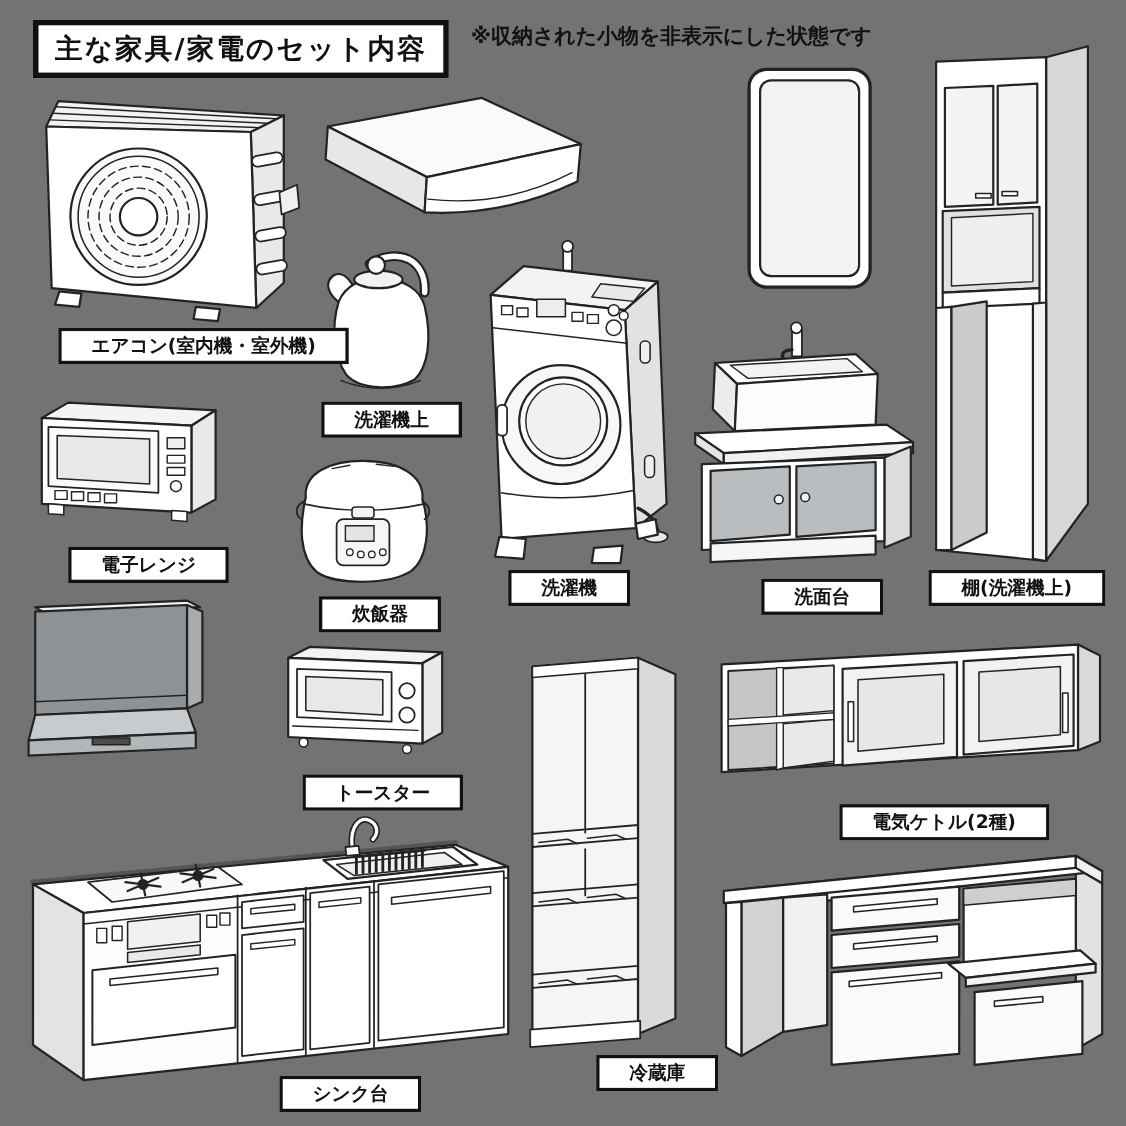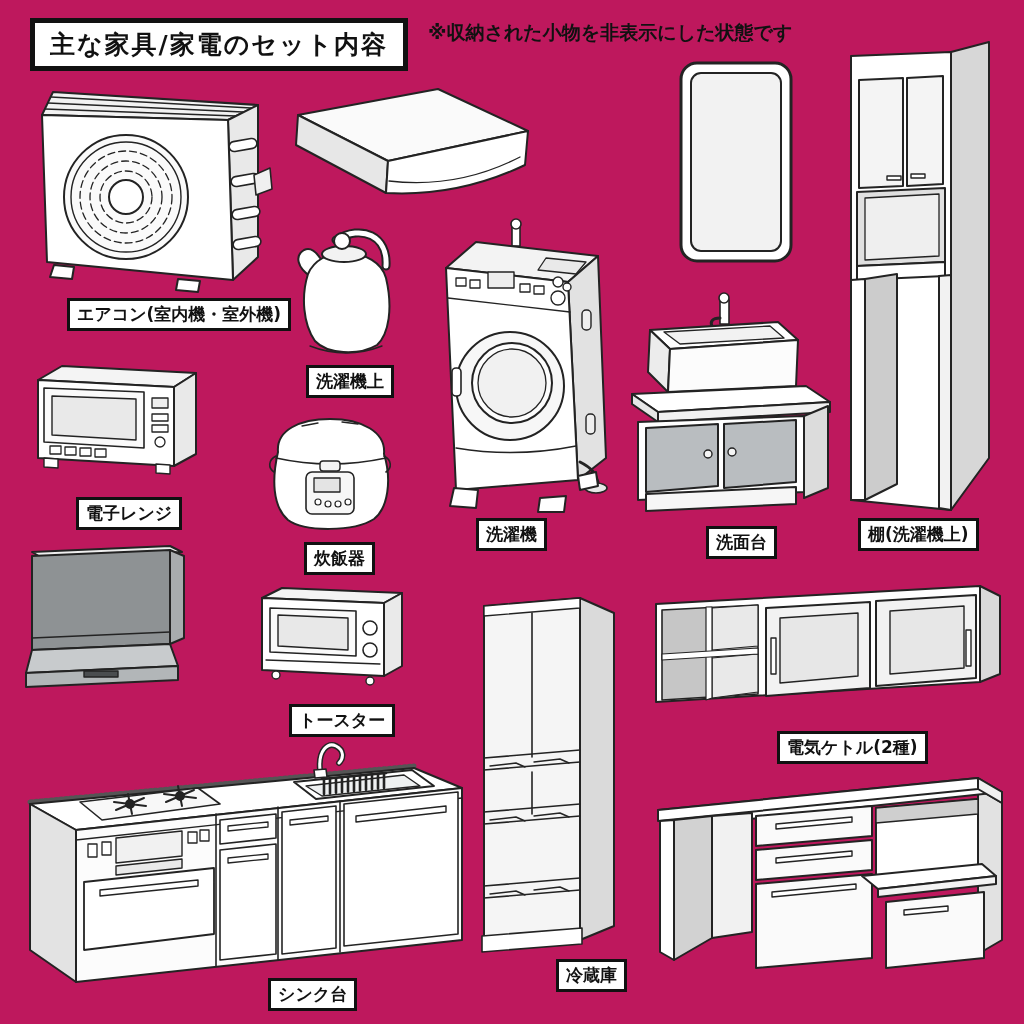--- a/index.html
+++ b/index.html
@@ -1,22 +1,22 @@
 <!DOCTYPE html>
 <html><head>
 <meta charset="utf-8">
 <style>
   html,body{margin:0;padding:0;background:#fff;}
-  .canvas{position:relative;width:1024px;height:1024px;background:#be185d;overflow:hidden;
+  .canvas{position:relative;width:1024px;height:1024px;background:#737373;overflow:hidden;
           font-family:"DejaVu Sans","Liberation Sans",sans-serif;color:#111;}
   .title-box{position:absolute;left:30px;top:18px;border:5px solid #111;background:#fff;
              padding:5px 15px;font-size:25px;font-weight:bold;letter-spacing:2px;white-space:nowrap;}
   .note{position:absolute;left:396px;top:20px;font-size:19px;font-weight:bold;white-space:nowrap;margin-left:32px;}
-  .lbl{position:absolute;background:#fff;border:3px solid #111;padding:2px 7px;
-       font-weight:bold;font-size:17px;white-space:nowrap;margin-left:14px;}
+  .lbl{position:absolute;background:#fff;border:3px solid #111;padding:2px 27px;
+       font-weight:bold;font-size:17px;white-space:nowrap;}
   .item{position:absolute;}
   .art{display:block;overflow:visible;}
   .art *{stroke:#232323;stroke-width:2;stroke-linejoin:round;stroke-linecap:round;}
 </style>
 </head>
 <body>
 
 <div class="canvas">
 
   <div class="title-box">主な家具/家電のセット内容</div>

